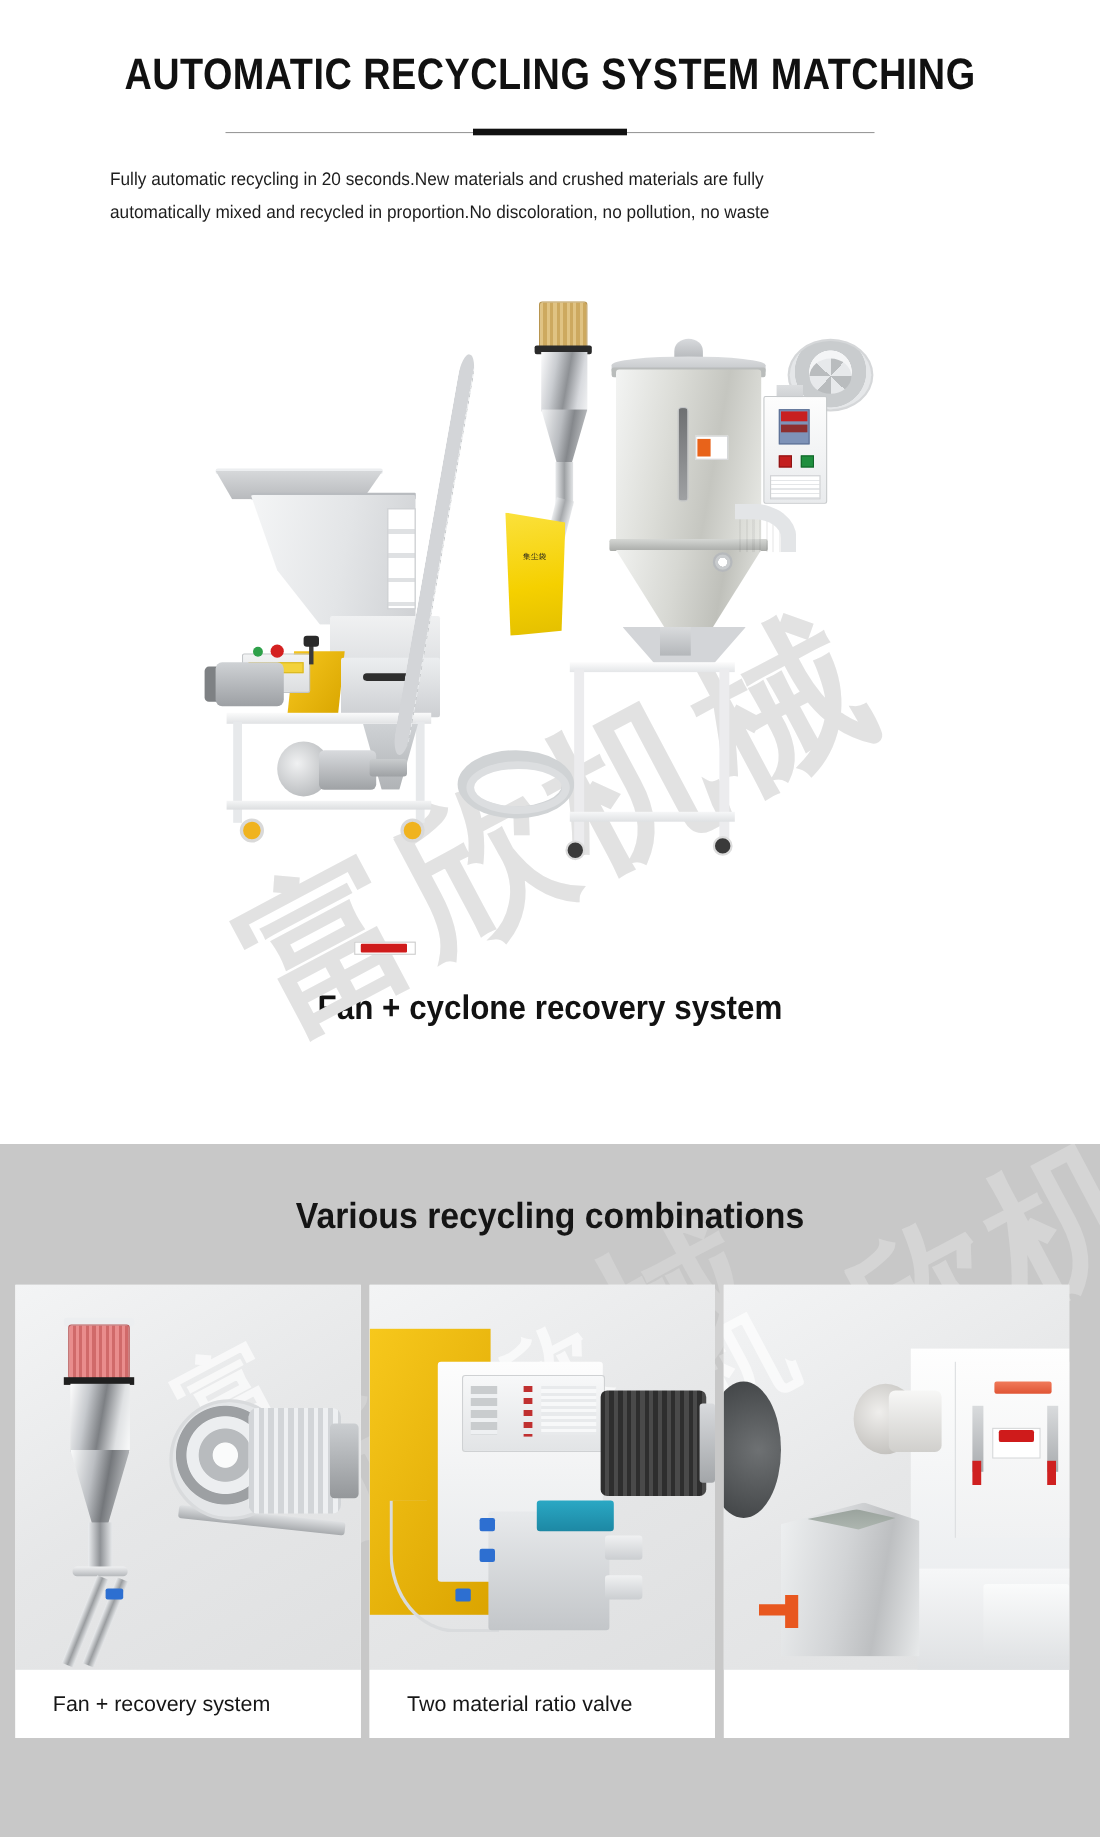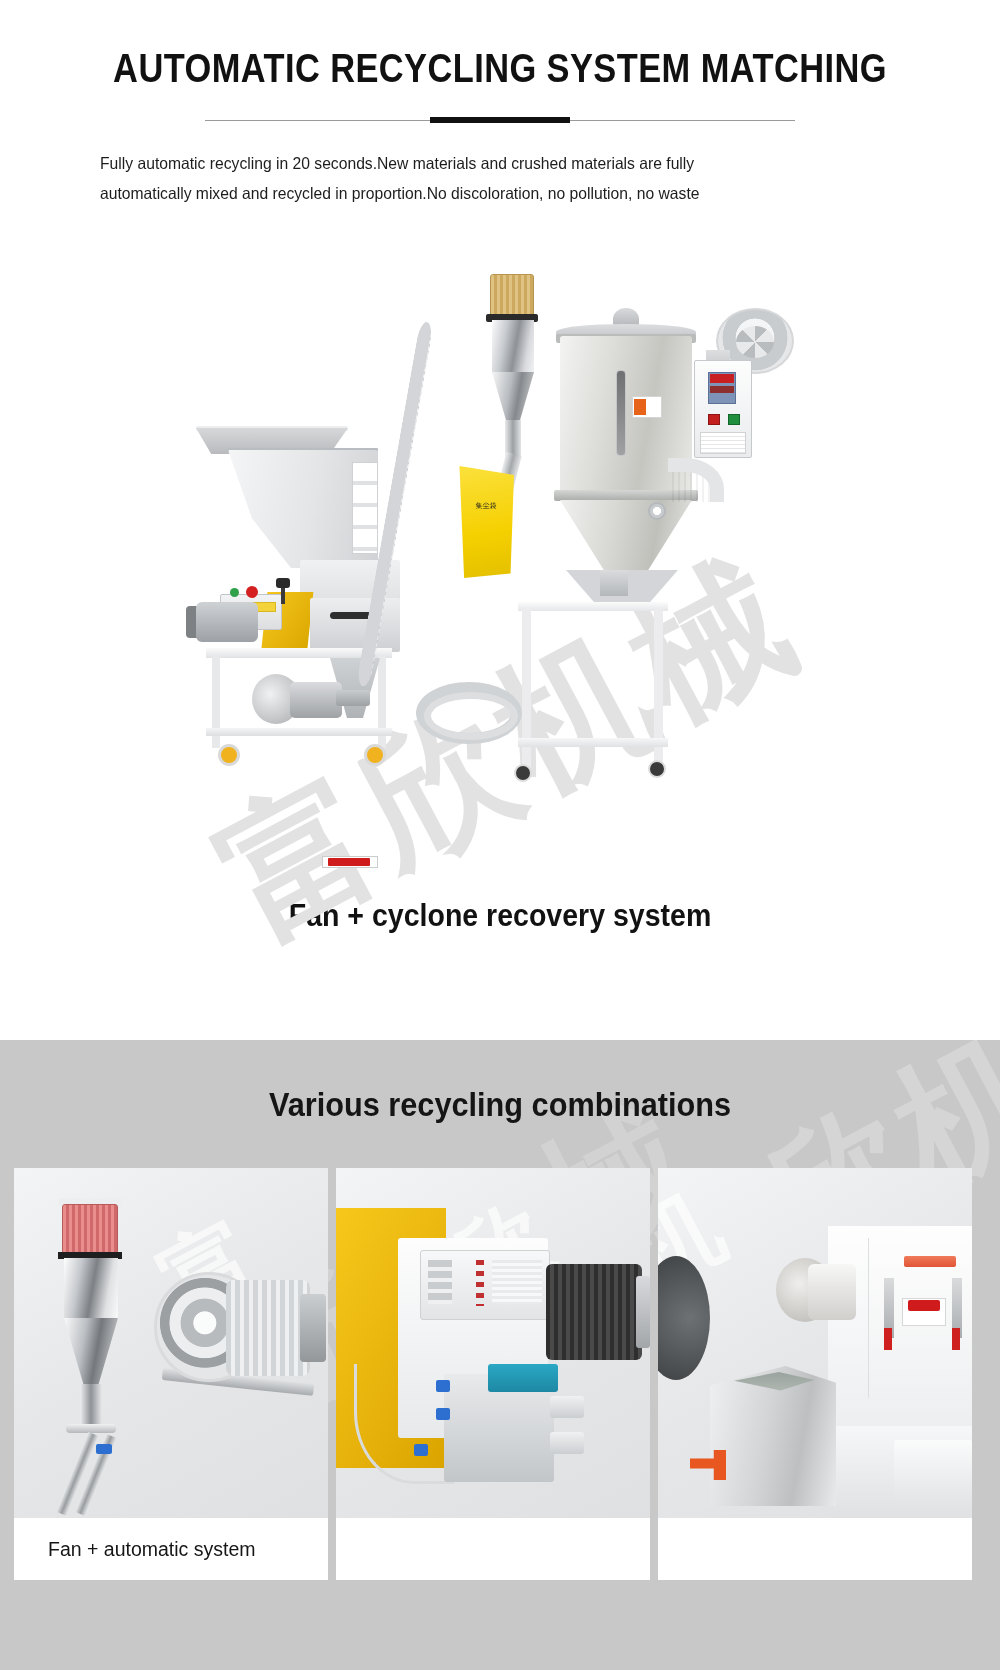--- a/index.html
+++ b/index.html
@@ -545,21 +545,21 @@
         <div class="c1-stem"></div>
         <div class="c1-flange"></div>
         <div class="c1-pipe1"></div>
         <div class="c1-pipe2"></div>
         <div class="c1-blue"></div>
         <div class="c1-foot"></div>
         <div class="c1-blower"></div>
         <div class="c1-blowerbody"></div>
         <div class="c1-blowerend"></div>
       </div>
-      <div class="card-cap">Fan + automatic system</div>
+      <div class="card-cap">Fan + recovery system</div>
     </div>
 
     <div class="card">
       <div class="card-img">
         <div class="cw" style="left:120px; top:20px;">欣</div>
         <div class="c2-yellow"></div>
         <div class="c2-tubes"></div>
         <div class="c2-white"></div>
         <div class="c2-ctrl"></div>
         <div class="c2-ctrl-keys"></div>
@@ -568,20 +568,21 @@
         <div class="c2-motor"></div>
         <div class="c2-motor-cap"></div>
         <div class="c2-block"></div>
         <div class="c2-blue"></div>
         <div class="c2-port1"></div>
         <div class="c2-port2"></div>
         <div class="c2-fit1"></div>
         <div class="c2-fit2"></div>
         <div class="c2-fit3"></div>
       </div>
+      <div class="card-cap">Two material ratio valve</div>
     </div>
 
     <div class="card">
       <div class="card-img">
         <div class="cw" style="left:-30px; top:10px;">机</div>
         <div class="c3-dark"></div>
         <div class="c3-white"></div>
         <div class="c3-panel"></div>
         <div class="c3-redbar"></div>
         <div class="c3-clamp1"></div>

